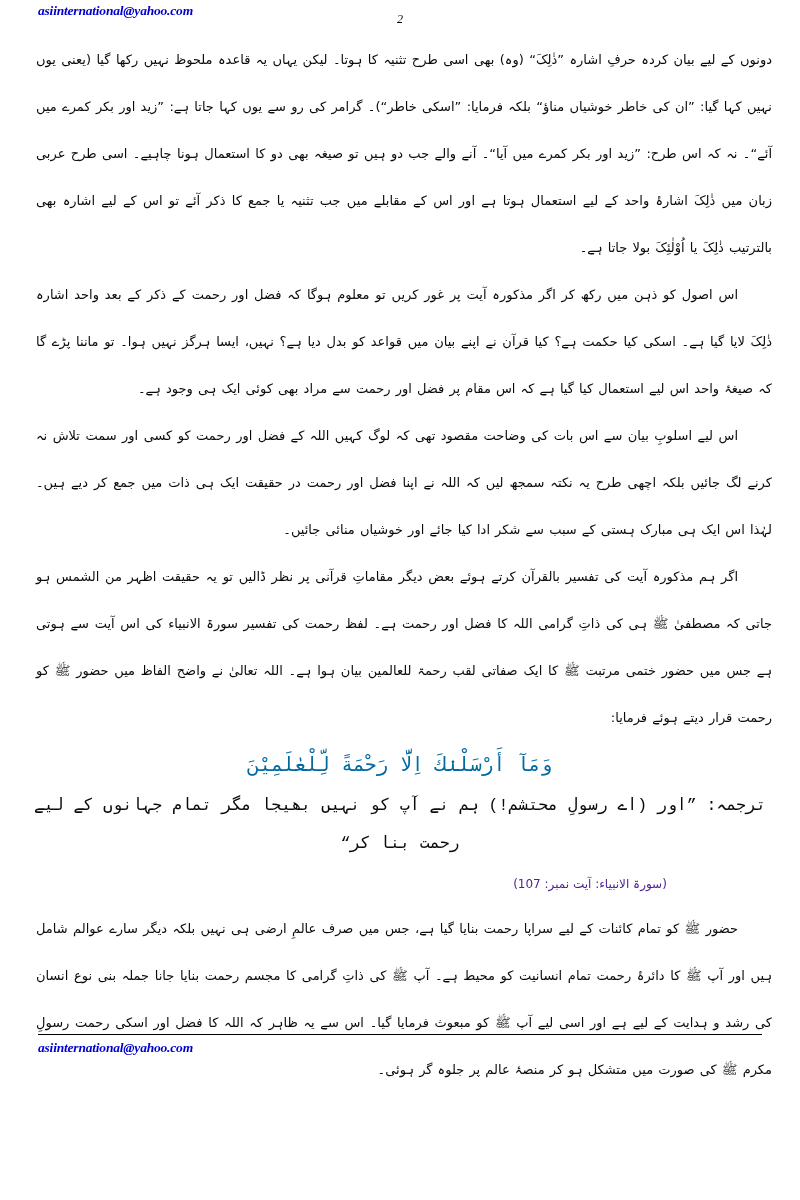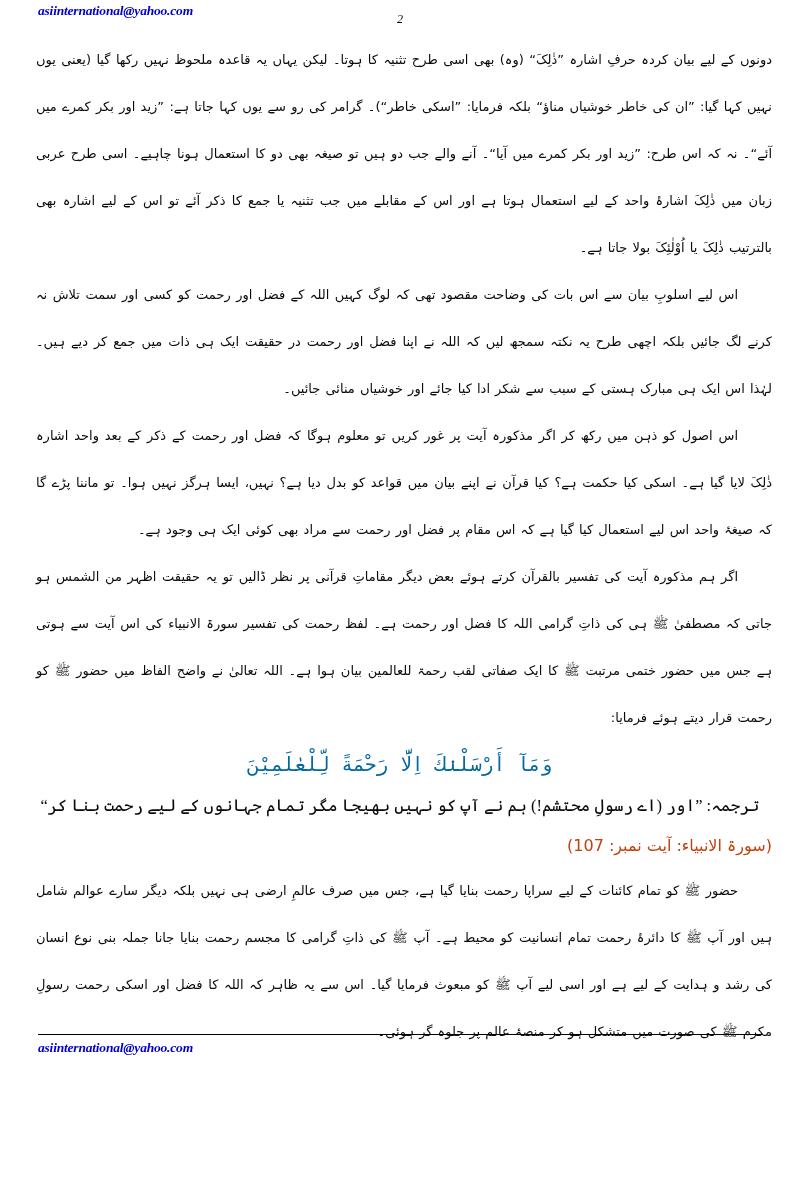--- a/index.html
+++ b/index.html
@@ -85,35 +85,35 @@
     font-size: 19.5px;
     line-height: 42px;
     color: #0369a1;
     letter-spacing: 0.5px;
     direction: rtl;
   }
 
   .translation {
     width: 100%;
     text-align: center;
-    font-family: Liberation Serif, serif;
+    font-family: Liberation Mono, monospace;
     font-size: 16.5px;
     line-height: 38px;
     color: #0a0a0a;
     direction: rtl;
   }
 
   .reference {
     width: 100%;
     direction: rtl;
-    text-align: right;
+    text-align: center;
     font-family: "DejaVu Sans", "Liberation Sans", sans-serif;
-    font-size: 16px;
+    font-size: 12px;
     line-height: 34px;
-    color: #c2410c;
+    color: #4c1d95;
     padding-right: 0;
     padding-left: 380px;
     box-sizing: border-box;
   }
   .reference .ref-inner {
     unicode-bidi: isolate;
     direction: rtl;
   }
 
   
@@ -166,23 +166,23 @@
 
   <div class="header">
     <div class="header-email">asiinternational@yahoo.com</div>
     <div class="page-number">2</div>
   </div>
 
   <div class="body-area">
 
     <p class="para">دونوں کے لیے بیان کردہ حرفِ اشارہ ”ذٰلِکَ“ (وہ) بھی اسی طرح تثنیہ کا ہوتا۔ لیکن یہاں یہ قاعدہ ملحوظ نہیں رکھا گیا (یعنی یوں نہیں کہا گیا: ”ان کی خاطر خوشیاں مناؤ“ بلکہ فرمایا: ”اسکی خاطر“)۔ گرامر کی رو سے یوں کہا جاتا ہے: ”زید اور بکر کمرے میں آئے“۔ نہ کہ اس طرح: ”زید اور بکر کمرے میں آیا“۔ آنے والے جب دو ہیں تو صیغہ بھی دو کا استعمال ہونا چاہیے۔ اسی طرح عربی زبان میں ذٰلِکَ اشارۂ واحد کے لیے استعمال ہوتا ہے اور اس کے مقابلے میں جب تثنیہ یا جمع کا ذکر آئے تو اس کے لیے اشارہ بھی بالترتیب ذٰلِکَ یا اُوْلٰئِکَ بولا جاتا ہے۔</p>
 
+    <p class="para indent">اس اصول کو ذہن میں رکھ کر اگر مذکورہ آیت پر غور کریں تو معلوم ہوگا کہ فضل اور رحمت کے ذکر کے بعد واحد اشارہ ذٰلِکَ لایا گیا ہے۔ اسکی کیا حکمت ہے؟ کیا قرآن نے اپنے بیان میں قواعد کو بدل دیا ہے؟ نہیں، ایسا ہرگز نہیں ہوا۔ تو ماننا پڑے گا کہ صیغۂ واحد اس لیے استعمال کیا گیا ہے کہ اس مقام پر فضل اور رحمت سے مراد بھی کوئی ایک ہی وجود ہے۔</p>
+
     <p class="para indent">اس لیے اسلوبِ بیان سے اس بات کی وضاحت مقصود تھی کہ لوگ کہیں اللہ کے فضل اور رحمت کو کسی اور سمت تلاش نہ کرنے لگ جائیں بلکہ اچھی طرح یہ نکتہ سمجھ لیں کہ اللہ نے اپنا فضل اور رحمت در حقیقت ایک ہی ذات میں جمع کر دیے ہیں۔ لہٰذا اس ایک ہی مبارک ہستی کے سبب سے شکر ادا کیا جائے اور خوشیاں منائی جائیں۔</p>
-
-    <p class="para indent">اس اصول کو ذہن میں رکھ کر اگر مذکورہ آیت پر غور کریں تو معلوم ہوگا کہ فضل اور رحمت کے ذکر کے بعد واحد اشارہ ذٰلِکَ لایا گیا ہے۔ اسکی کیا حکمت ہے؟ کیا قرآن نے اپنے بیان میں قواعد کو بدل دیا ہے؟ نہیں، ایسا ہرگز نہیں ہوا۔ تو ماننا پڑے گا کہ صیغۂ واحد اس لیے استعمال کیا گیا ہے کہ اس مقام پر فضل اور رحمت سے مراد بھی کوئی ایک ہی وجود ہے۔</p>
 
     <p class="para indent">اگر ہم مذکورہ آیت کی تفسیر بالقرآن کرتے ہوئے بعض دیگر مقاماتِ قرآنی پر نظر ڈالیں تو یہ حقیقت اظہر من الشمس ہو جاتی کہ مصطفیٰ ﷺ ہی کی ذاتِ گرامی اللہ کا فضل اور رحمت ہے۔ لفظ رحمت کی تفسیر سورۃ الانبیاء کی اس آیت سے ہوتی ہے جس میں حضور ختمی مرتبت ﷺ کا ایک صفاتی لقب رحمۃ للعالمین بیان ہوا ہے۔ اللہ تعالیٰ نے واضح الفاظ میں حضور ﷺ کو رحمت قرار دیتے ہوئے فرمایا:</p>
 
     <div class="gap-s"></div>
 
     <div class="verse-block">وَمَآ أَرْسَلْنٰكَ اِلَّا رَحْمَةً لِّلْعٰلَمِيْنَ</div>
 
     <div class="translation">
       <span>ترجمہ:</span>
       <span>”اور (اے رسولِ محتشم!) ہم نے آپ کو نہیں بھیجا مگر تمام جہانوں کے لیے رحمت بنا کر“</span>

